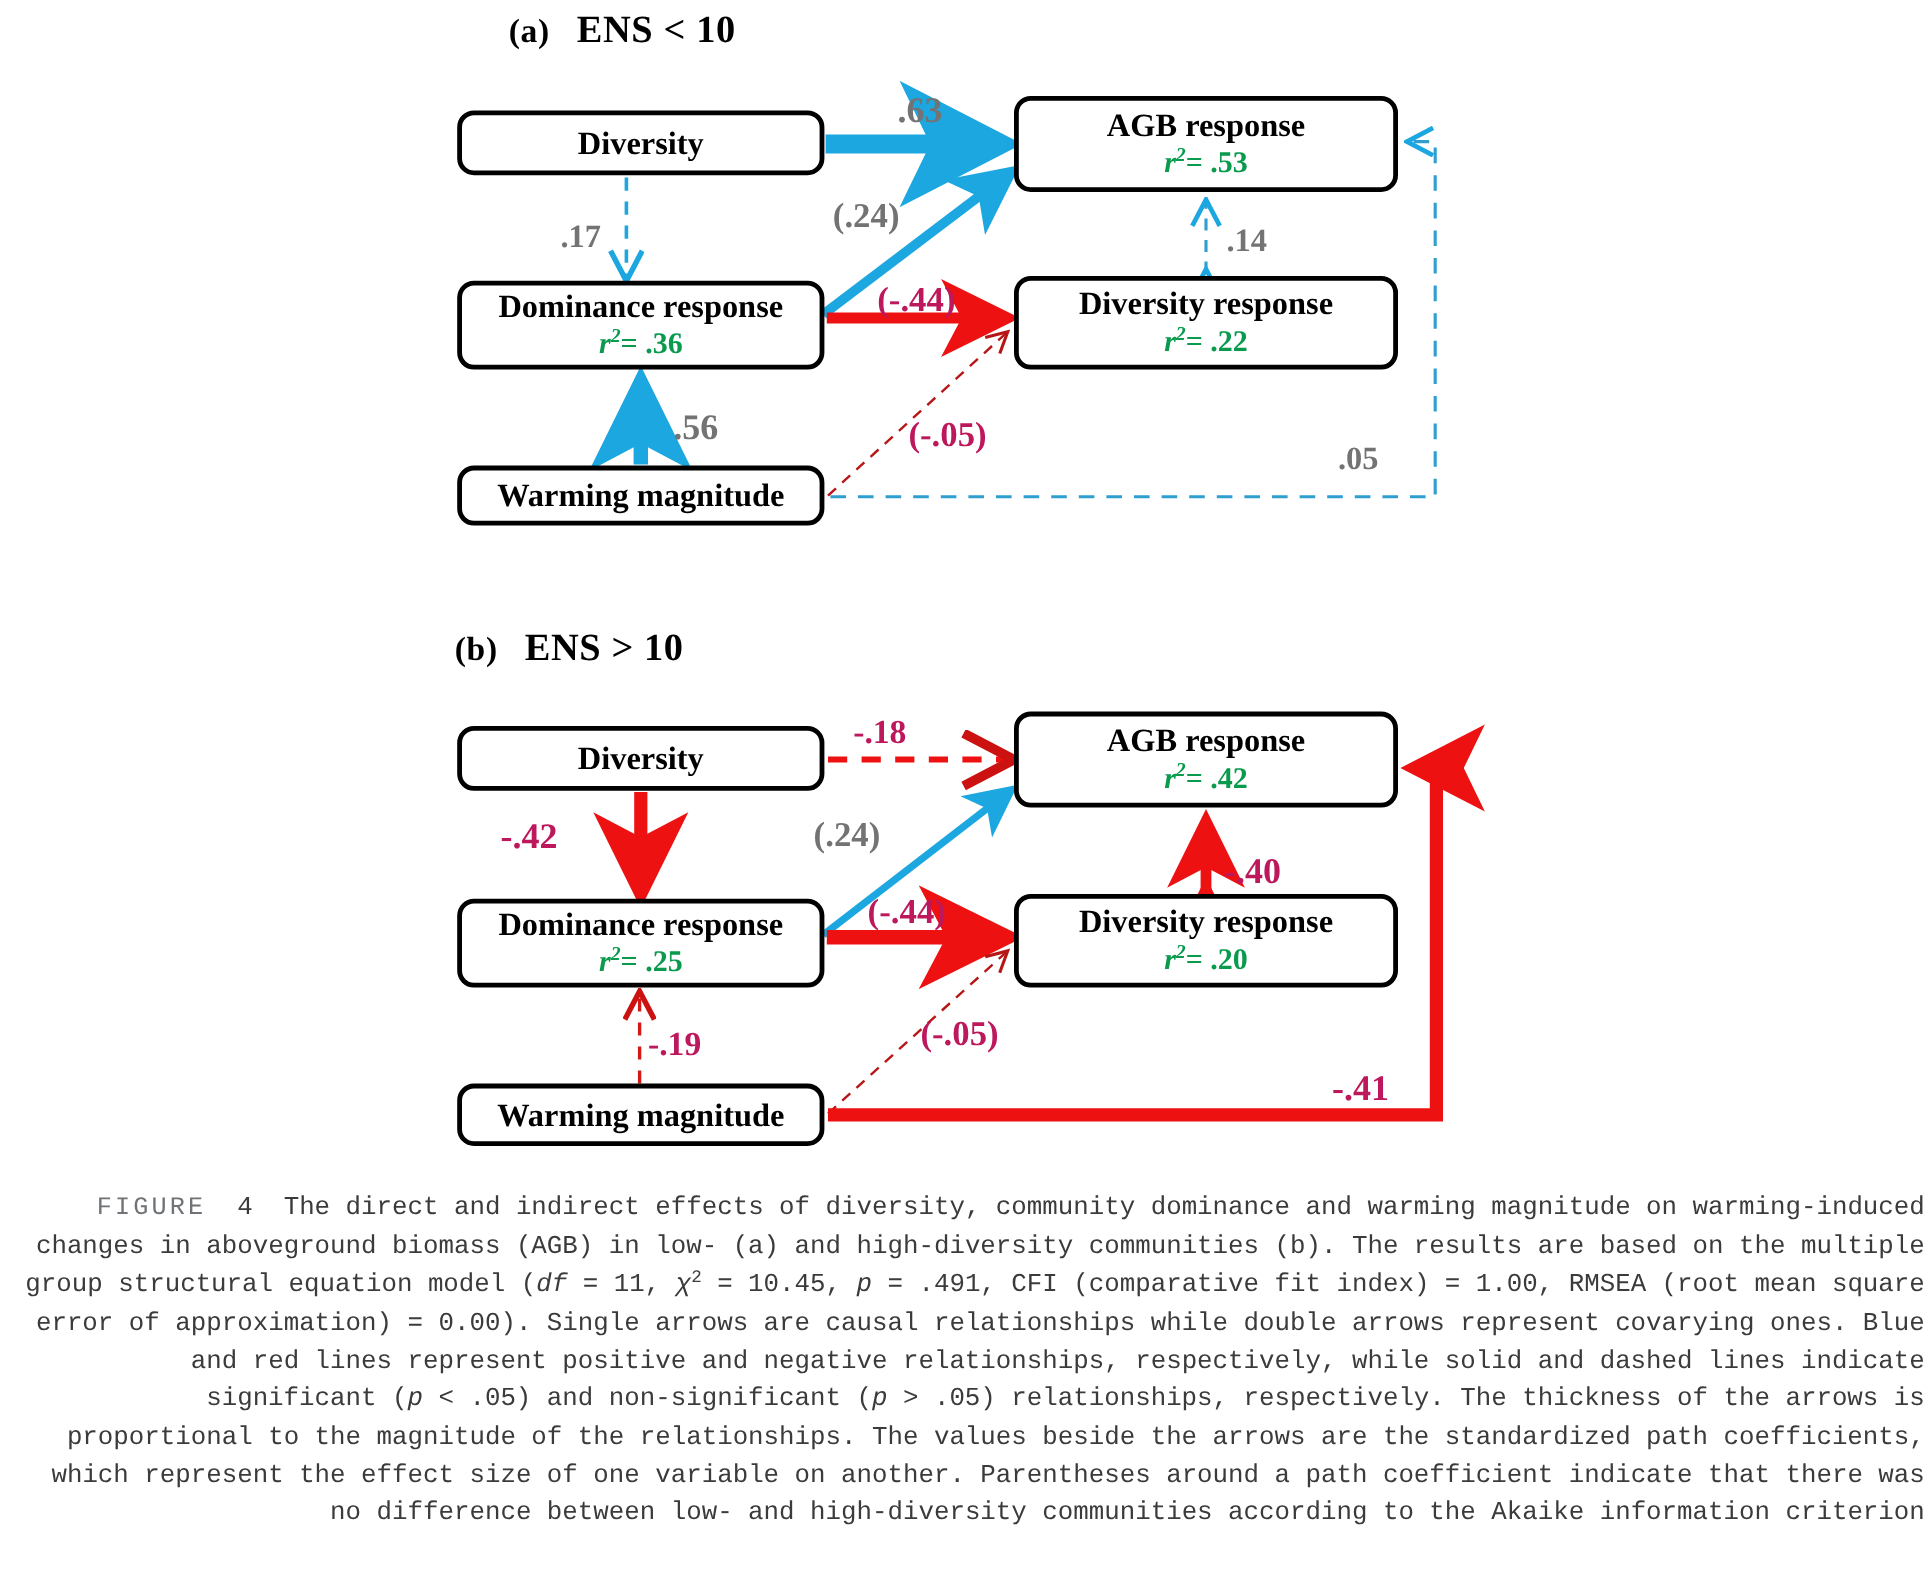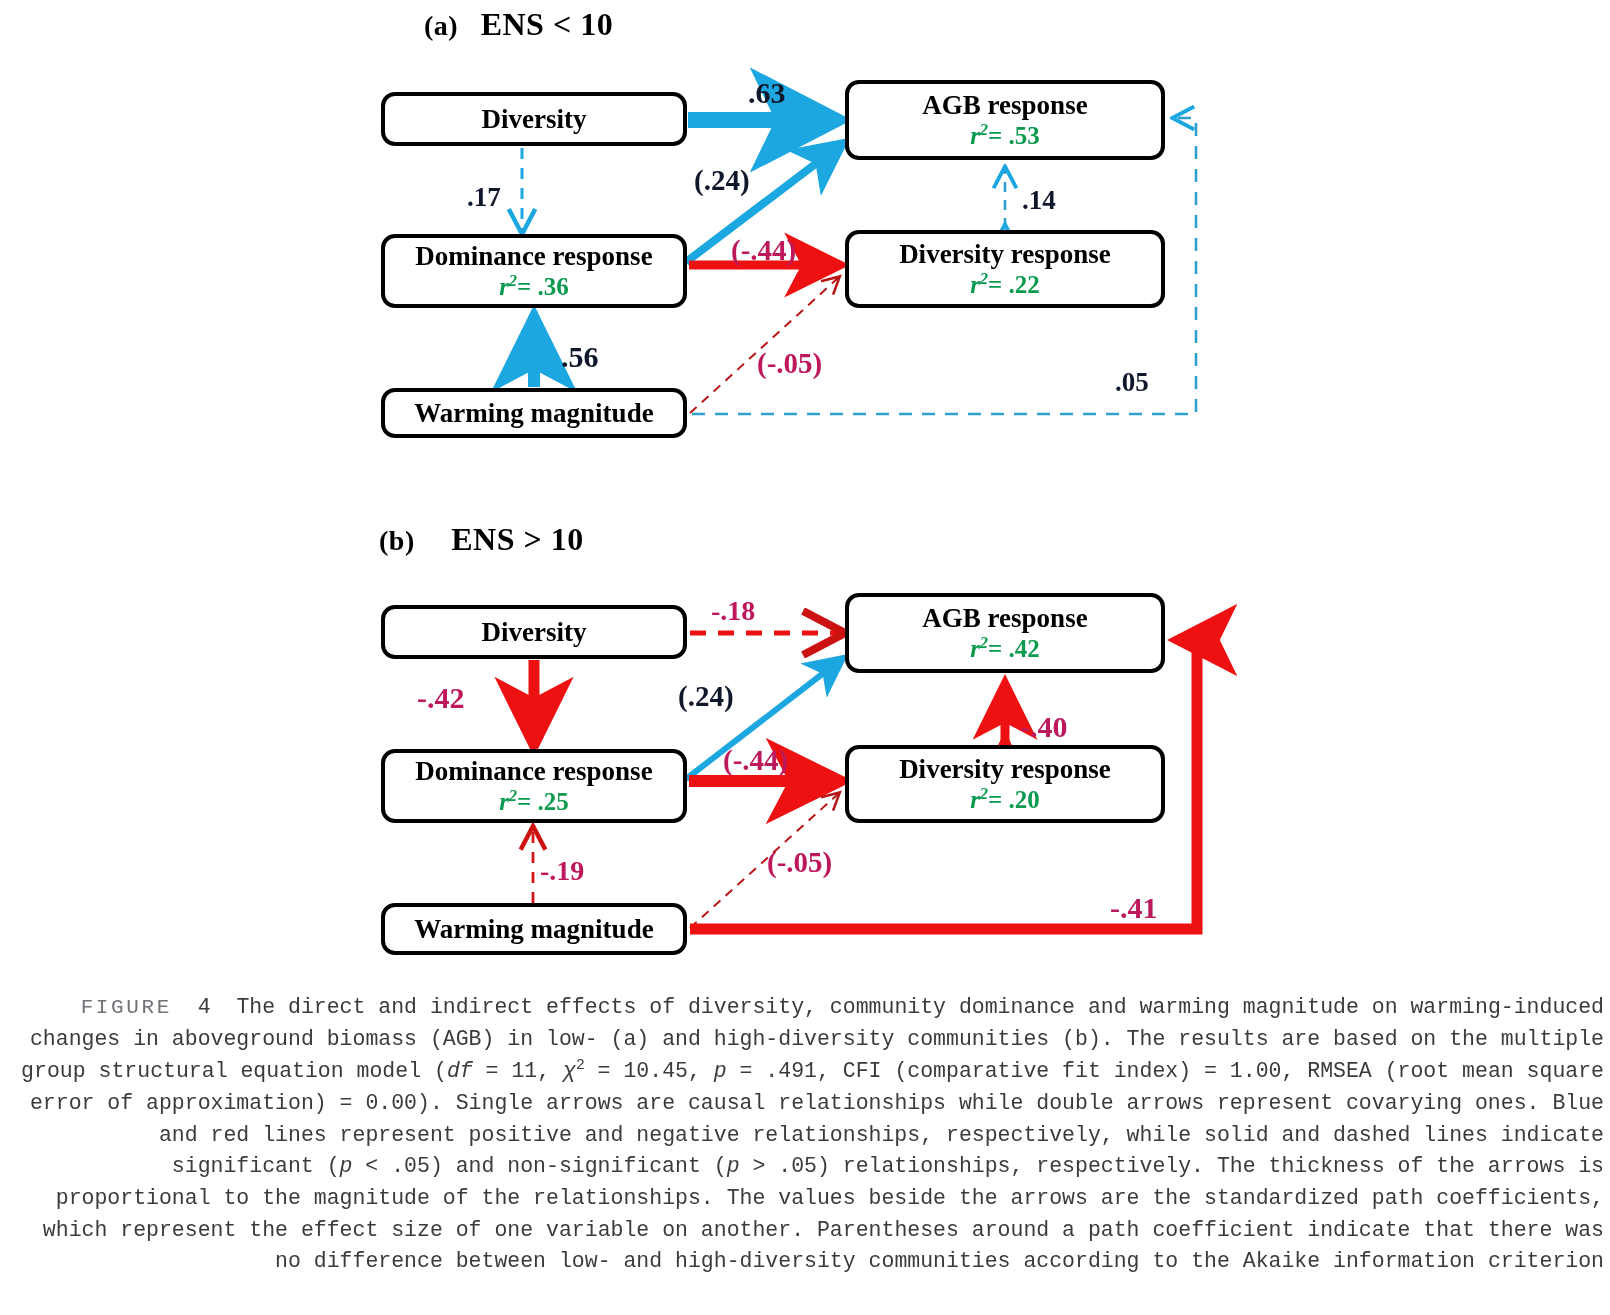--- a/index.html
+++ b/index.html
@@ -68,21 +68,21 @@
     vertical-align: super;
     font-style: italic;
   }
   .path-label {
     position: absolute;
     font-family: "Liberation Serif", "DejaVu Serif", serif;
     font-weight: bold;
     white-space: nowrap;
     z-index: 8;
   }
-  .lbl-blue { color: #0f172a; }
+  .lbl-blue { color: #737373; }
   .lbl-red  { color: #be185d; }
   .lbl-thin { font-weight: bold; }
   svg.edges {
     position: absolute;
     left: 0;
     top: 0;
     width: 1610px;
     height: 1315px;
     z-index: 2;
     overflow: visible;
@@ -212,21 +212,21 @@
   <div class="path-label lbl-blue lbl-thin" style="left:467px; top:182px; font-size:27px;">.17</div>
   <div class="path-label lbl-blue" style="left:694px; top:164px; font-size:29px;">(.24)</div>
   <div class="path-label lbl-red" style="left:731px; top:234px; font-size:29px;">(-.44)</div>
   <div class="path-label lbl-blue" style="left:561px; top:340px; font-size:30px;">.56</div>
   <div class="path-label lbl-red" style="left:757px; top:347px; font-size:29px;">(-.05)</div>
   <div class="path-label lbl-blue lbl-thin" style="left:1115px; top:367px; font-size:27px;">.05</div>
   <div class="path-label lbl-blue lbl-thin" style="left:1022px; top:185px; font-size:27px;">.14</div>
 
   <div class="panel-title" style="left:379px; top:521px;">
     <span class="tag">(b)</span>
-    <span style="margin-left:28px;">ENS &gt; 10</span>
+    <span style="margin-left:14px;">ENS &gt; 10</span>
   </div>
 
   <div class="node-box" style="left:381px; top:605px; width:306px; height:54px;">
     <span class="node-label">Diversity</span>
   </div>
 
   <div class="node-box" style="left:845px; top:593px; width:320px; height:80px;">
     <span class="node-label">AGB response</span>
     <span class="node-r2"><span class="ital">r</span><sup>2</sup>= <span>.42</span></span>
   </div>

